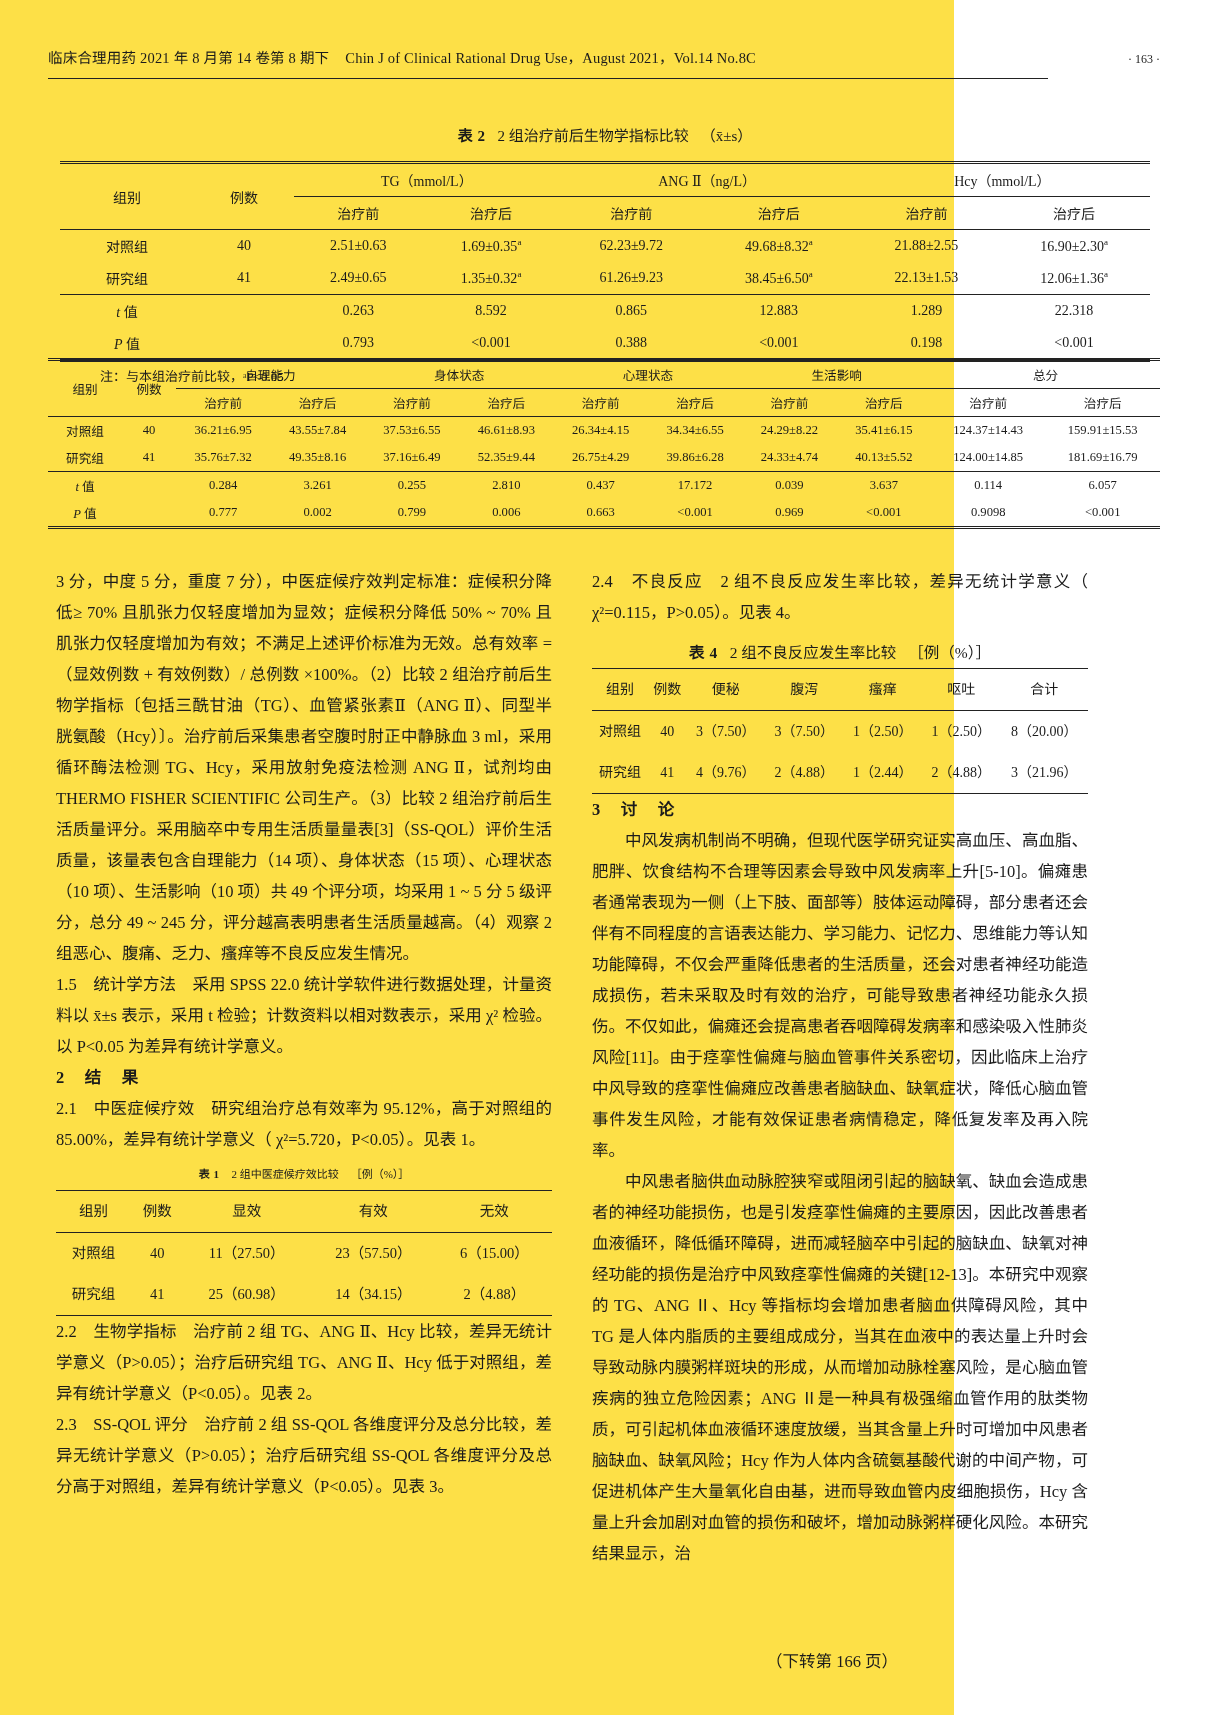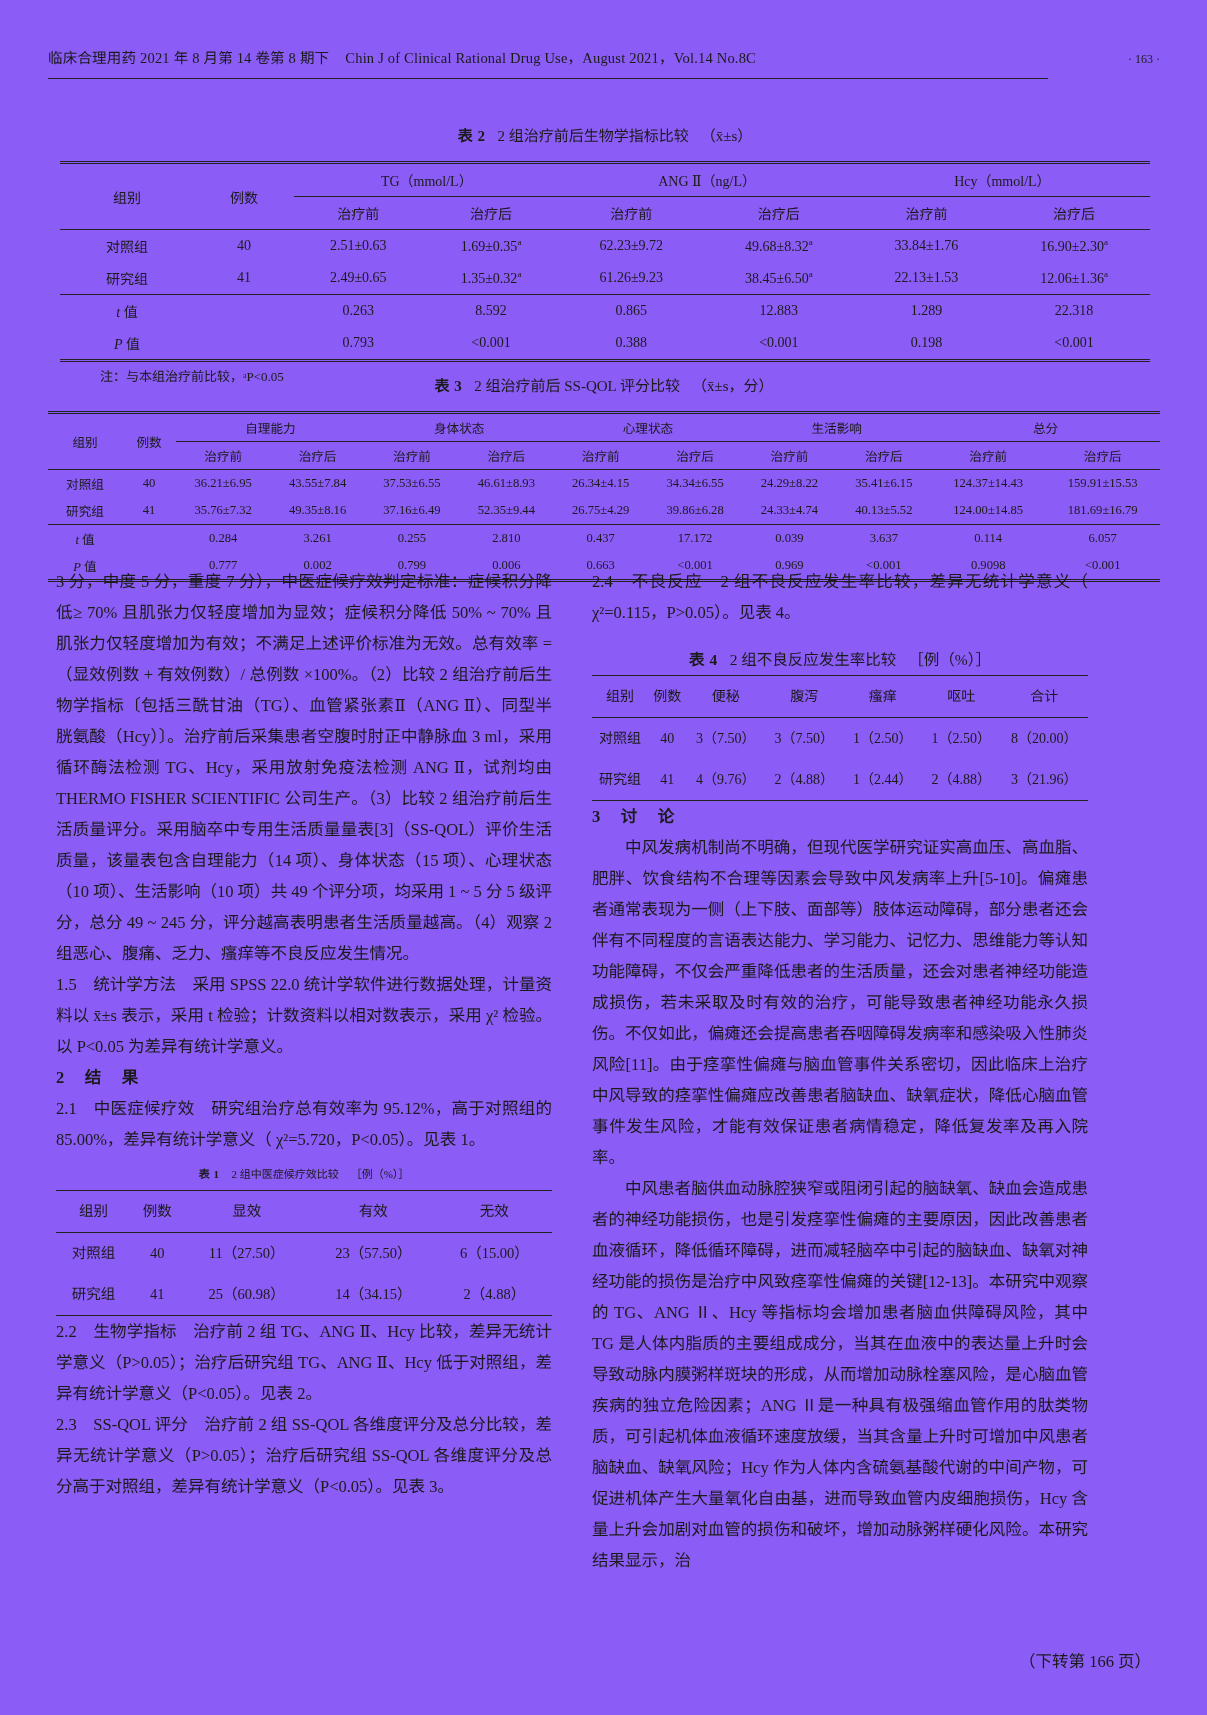--- a/index.html
+++ b/index.html
@@ -12,23 +12,23 @@
     width: 1207px;
     height: 1715px;
     font-family: "Liberation Serif", "DejaVu Serif", serif;
     color: #1b1b1b;
     position: relative;
     overflow: hidden;
   }
   .page {
     position: absolute;
     left: 0; top: 0;
-    width: 1207px;
+    width: 954px;
     height: 1715px;
-    background: #8b5cf6;
+    background: #fde047;
   }
 
   
   .runhead {
     position: absolute;
     left: 48px;
     top: 46px;
     width: 1112px;
     display: flex;
     align-items: baseline;
@@ -133,21 +133,21 @@
     letter-spacing: 2px;
   }
 
   
   #table1-wrap { margin-top: 4px; }
   #table1-wrap .tbl-title { font-size: 11px; }
   #table1-wrap table.data { font-size: 14.5px; }
   #table1-wrap table.data td, #table1-wrap table.data th { padding: 5px 2px; }
 
   
-  #table4-wrap { margin-top: 16px; }
+  #table4-wrap { margin-top: 9px; }
   #table4-wrap .tbl-title { font-size: 15.5px; }
   #table4-wrap table.data { font-size: 14px; }
   #table4-wrap table.data td, #table4-wrap table.data th { padding: 5px 1px; }
 
   .footer-note {
     position: absolute;
     right: 56px;
     top: 1648px;
     font-size: 16.5px;
   }
@@ -188,21 +188,21 @@
         </tr>
       </thead>
       <tbody id="t2-body">
           <tr class="rule-top">
             <td>对照组</td>
             <td>40</td>
             <td>2.51±0.63</td>
             <td>1.69±0.35<span class="sup">a</span></td>
             <td>62.23±9.72</td>
             <td>49.68±8.32<span class="sup">a</span></td>
-            <td>33.84±1.76</td>
+            <td>21.88±2.55</td>
             <td>16.90±2.30<span class="sup">a</span></td>
           </tr>
           <tr>
             <td>研究组</td>
             <td>41</td>
             <td>2.49±0.65</td>
             <td>1.35±0.32<span class="sup">a</span></td>
             <td>61.26±9.23</td>
             <td>38.45±6.50<span class="sup">a</span></td>
             <td>22.13±1.53</td>
@@ -227,23 +227,20 @@
             <td>&lt;0.001</td>
             <td>0.198</td>
             <td>&lt;0.001</td>
           </tr>
         </tbody>
     </table>
     <p class="tnote">注：与本组治疗前比较，ᵃP&lt;0.05</p>
   </div>
 
   <div id="table3-wrap">
-    <p class="tbl-title">
-      <b>表 3</b><span class="gap"></span><span>2 组治疗前后 SS-QOL 评分比较</span><span class="gap"></span><span>（x̄±s，分）</span>
-    </p>
     <table class="data">
       <thead>
         <tr class="dbl-top">
           <th rowspan="2" style="width:72px">组别</th>
           <th rowspan="2" style="width:52px">例数</th>
           <th colspan="2" class="grp-rule">自理能力</th>
           <th colspan="2" class="grp-rule">身体状态</th>
           <th colspan="2" class="grp-rule">心理状态</th>
           <th colspan="2" class="grp-rule">生活影响</th>
           <th colspan="2" class="grp-rule">总分</th>

